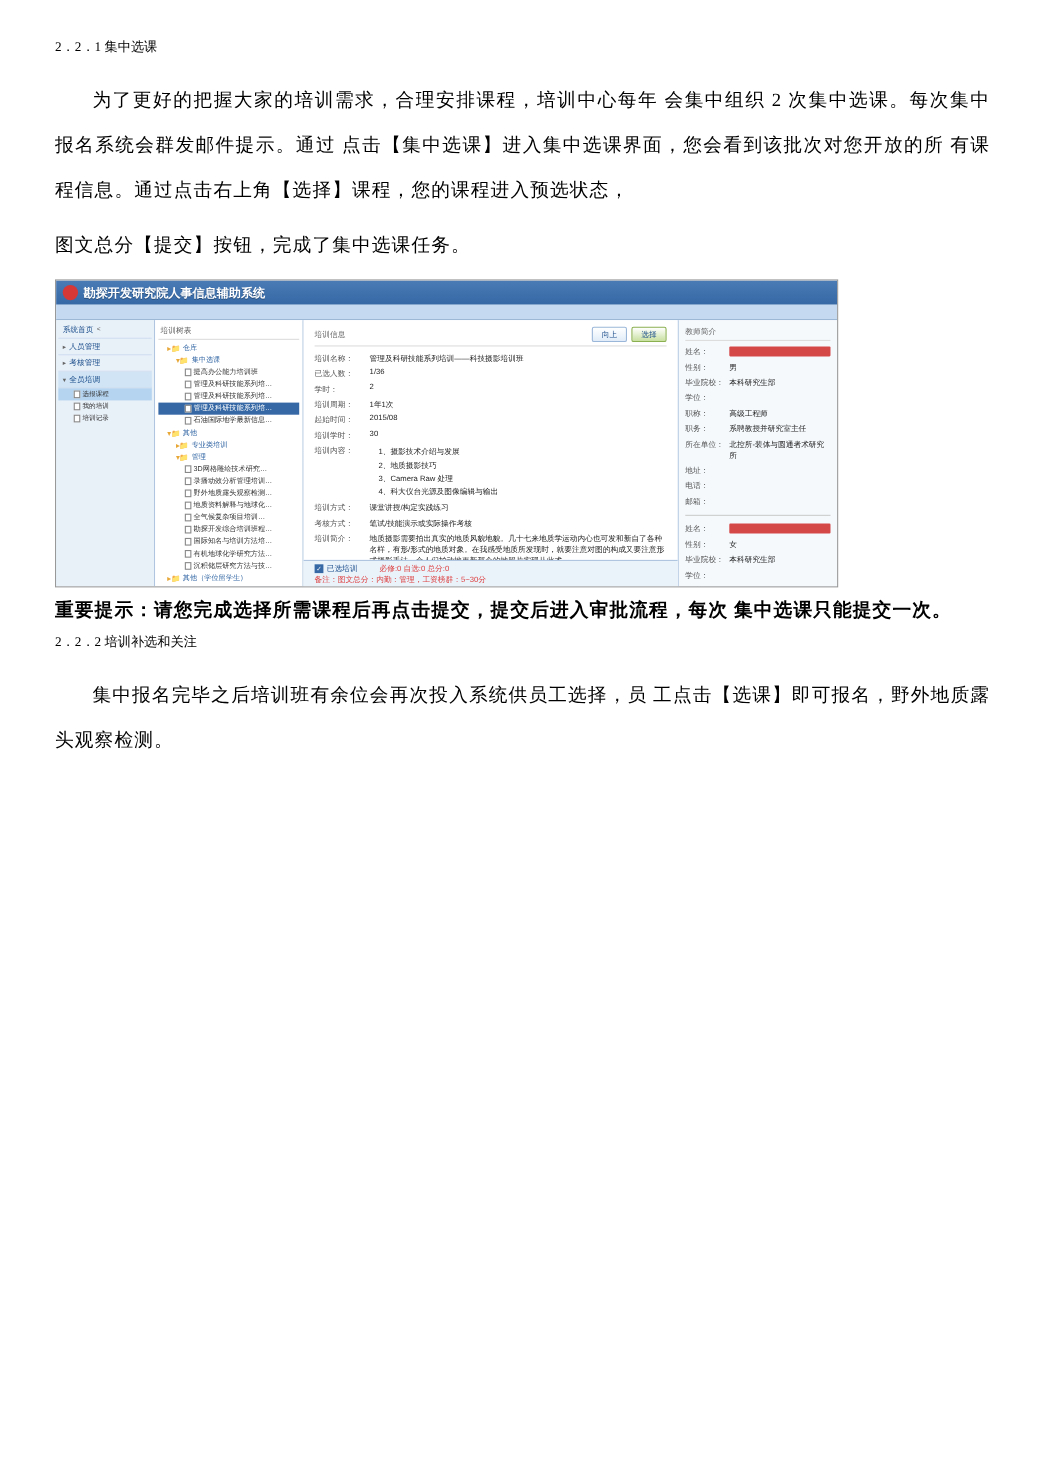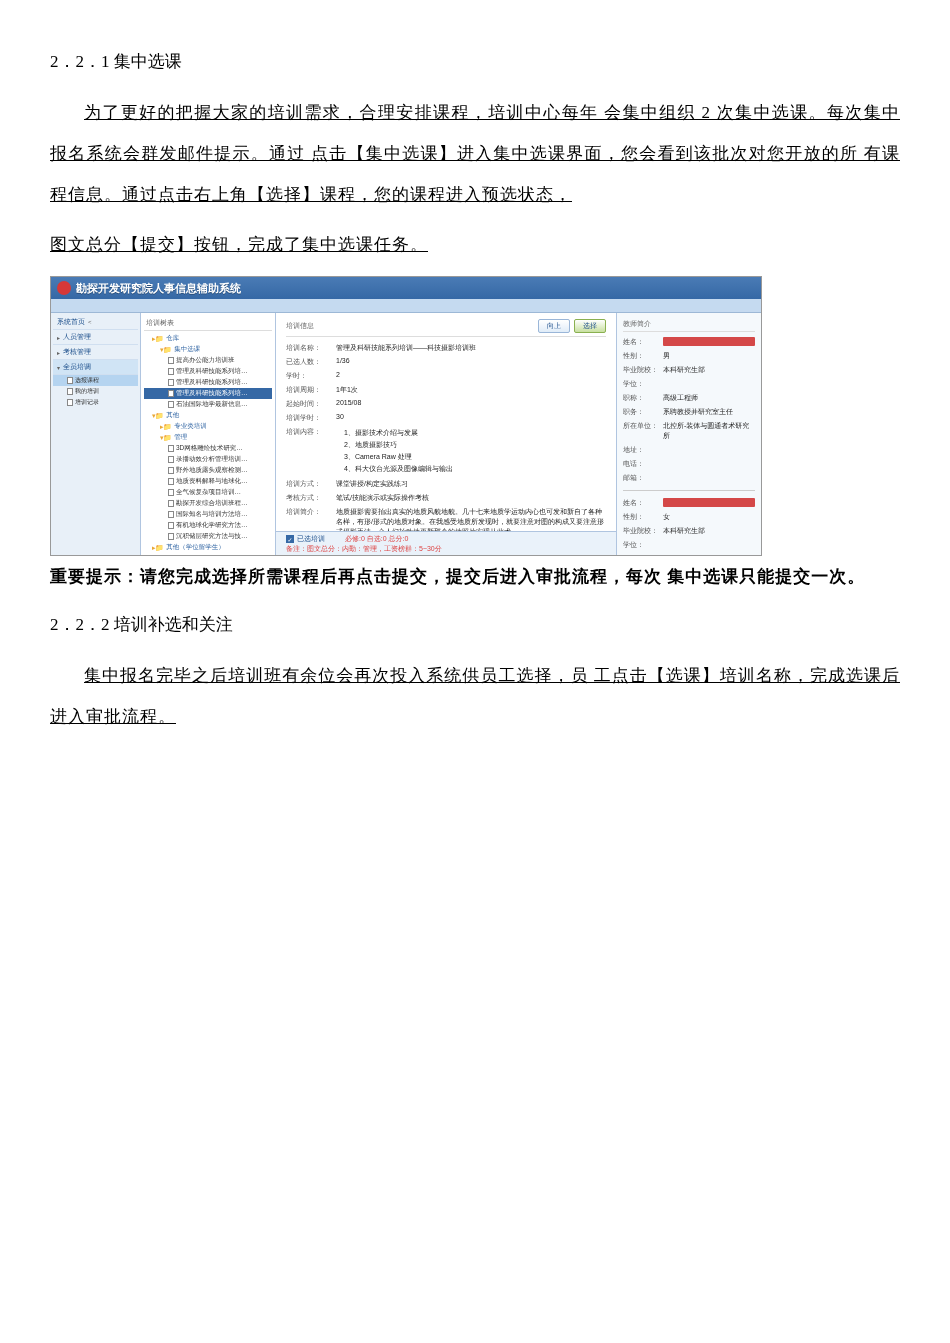--- a/index.html
+++ b/index.html
@@ -1,19 +1,19 @@
 <!DOCTYPE html>
 <html><head>
   <meta charset="utf-8">
   <style>
     * { margin: 0; padding: 0; box-sizing: border-box; }
     body { font-family: "SimSun", "宋体", serif; background: #fff; width: 950px; padding: 30px 50px; color: #000; }
     
-    .section-heading { font-size: 17px; margin-bottom: 20px; margin-top: 20px; }
-    .body-text { font-size: 17px; line-height: 2.4; text-indent: 2em; text-align: justify; margin-bottom: 10px; letter-spacing: 1px; text-decoration: underline; }
+    .section-heading { font-size: 12px; margin-bottom: 20px; margin-top: 4px; }
+    .body-text { font-size: 17px; line-height: 2.4; text-indent: 2em; text-align: justify; margin-bottom: 10px; letter-spacing: 1px; }
     .body-text.no-indent { text-indent: 0; }
     
     .screenshot-wrapper { margin: 10px 0 5px; }
     
     
     .app-window { width: 712px; height: 280px; border: 1px solid #999; background: linear-gradient(#e8f0f8, #d8e6f0); font-family: "Microsoft YaHei", sans-serif; font-size: 7px; position: relative; overflow: hidden; }
     .app-titlebar { height: 22px; background: linear-gradient(#4a7bb5, #3568a5); display: flex; align-items: center; padding: 0 6px; }
     .app-logo { width: 14px; height: 14px; background: #d63838; border-radius: 50%; margin-right: 5px; }
     .app-title { color: #fff; font-size: 11px; font-weight: bold; text-shadow: 0 1px 0 rgba(0,0,0,.3); }
     
@@ -340,13 +340,13 @@
           </div>
 
       </div>
     </div>
   </div>
 </div>
 
 <p class="important-note">重要提示：请您完成选择所需课程后再点击提交，提交后进入审批流程，每次 集中选课只能提交一次。</p>
 
 <div class="section-heading">2．2．2 培训补选和关注</div>
-<p class="body-text">集中报名完毕之后培训班有余位会再次投入系统供员工选择，员 工点击【选课】培训名称，完成选课后进入审批流程。</p>
+<p class="body-text">集中报名完毕之后培训班有余位会再次投入系统供员工选择，员 工点击【选课】即可报名，野外地质露头观察检测。</p>
 
 </body></html>

